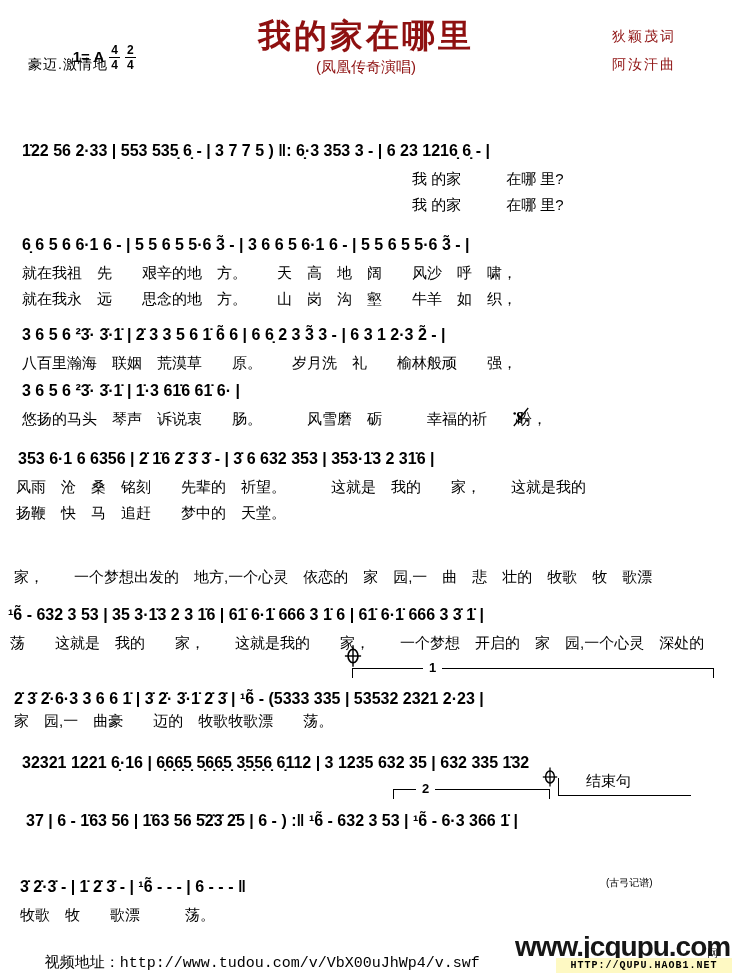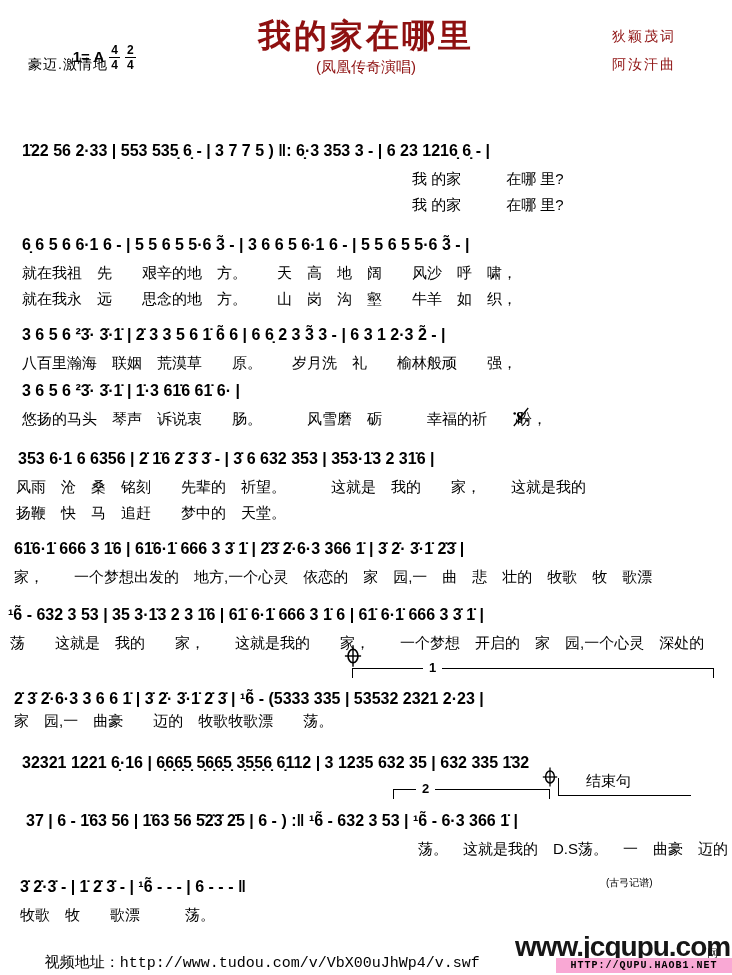--- a/index.html
+++ b/index.html
@@ -16,21 +16,21 @@
   .keysig{font-size:15px;font-weight:bold;}
   .frac{display:inline-block;vertical-align:middle;text-align:center;font-size:12px;font-weight:bold;line-height:1;margin-left:5px;}
   .frac .num{display:block;border-bottom:1.5px solid #000;padding:0 2px 1px;}
   .frac .den{display:block;padding-top:1px;}
   .volta{position:absolute;border-top:1.5px solid #000;border-left:1.5px solid #000;border-right:1.5px solid #000;height:9px;}
   .volta .vlabel{position:absolute;top:-9px;background:#fff;padding:0 6px;font-size:13px;font-weight:bold;}
   .endbracket{position:absolute;border-bottom:1.5px solid #000;border-left:1.5px solid #000;height:17px;}
   .icon-svg{position:absolute;}
   .wm-main{font-size:28px;font-weight:600;color:#161616;letter-spacing:-1px;}
   .wm-suffix{font-size:11px;color:#161616;}
-  .wm-band{position:absolute;background:#f9a8d4;display:flex;align-items:center;justify-content:center;}
+  .wm-band{position:absolute;background:#fef9c3;display:flex;align-items:center;justify-content:center;}
   .wm-sub{font-size:10px;font-weight:bold;letter-spacing:1px;font-family:"Liberation Mono","DejaVu Sans Mono",monospace;color:#000;}
   .url{font-family:"Liberation Mono","DejaVu Sans Mono",monospace;}
 </style>
 </head>
 <body>
 
 <div class="page">
 
   <div class="abs" style="left:55px;top:26px;">
     <span class="keysig">1= A</span><span class="frac"><span class="num">4</span><span class="den">4</span></span><span class="frac"><span class="num">2</span><span class="den">4</span></span>
@@ -62,21 +62,20 @@
     <text x="4" y="18" font-size="16" font-style="italic" font-weight="bold" font-family="Liberation Serif, DejaVu Serif, serif">S</text>
     <line x1="2" y1="22" x2="18" y2="2" stroke="#000" stroke-width="1.4"></line>
     <circle cx="3" cy="8" r="1.4"></circle>
       <circle cx="17" cy="16" r="1.4"></circle>
   </svg>
 
   <div class="abs notes" style="left:18px;top:450px;">353 6·1 6 6356 | 2̇ 1̇6 2̇ 3̇ 3̇ - | 3̇ 6 632 353 | 353·1̇3 2 31̇6 |</div>
   <div class="abs lyr" style="left:16px;top:478px;">风雨　沧　桑　铭刻　　先辈的　祈望。　　　这就是　我的　　家，　　这就是我的</div>
   <div class="abs lyr" style="left:16px;top:504px;">扬鞭　快　马　追赶　　梦中的　天堂。</div>
 
-  <div class="abs notes" style="left:14px;top:540px;">61̇6·1̇ 666 3 1̇6 | 61̇6·1̇ 666 3 3̇ 1̇ | 2̇3̇ 2̇·6·3 366 1̇ | 3̇ 2̇· 3̇·1̇ 2̇3̇ |</div>
   <div class="abs lyr" style="left:14px;top:568px;">家，　　一个梦想出发的　地方,一个心灵　依恋的　家　园,一　曲　悲　壮的　牧歌　牧　歌漂</div>
 
   <div class="abs notes" style="left:8px;top:606px;">¹6̃ - 632 3 53 | 35 3·1̇3 2 3 1̇6 | 61̇ 6·1̇ 666 3 1̇ 6 | 61̇ 6·1̇ 666 3 3̇ 1̇ |</div>
   <div class="abs lyr" style="left:10px;top:634px;">荡　　这就是　我的　　家，　　这就是我的　　家，　　一个梦想　开启的　家　园,一个心灵　深处的</div>
 
   <svg class="icon-svg" style="left:344px;top:644px;" width="18" height="24" viewBox="0 0 20 26">
     <ellipse cx="10" cy="13" rx="5.5" ry="7.5" fill="none" stroke="#000" stroke-width="1.8"></ellipse>
     <line x1="10" y1="1" x2="10" y2="25" stroke="#000" stroke-width="1.6"></line>
     <line x1="1" y1="13" x2="19" y2="13" stroke="#000" stroke-width="1.6"></line>
   </svg>
@@ -97,21 +96,20 @@
   </svg>
 
   <div class="volta" style="left:393px;top:789px;width:155px;">
     <span class="vlabel" style="left:22px;">2</span>
   </div>
 
   <div class="abs" style="left:586px;top:772px;font-size:15px;">结束句</div>
   <div class="endbracket" style="left:558px;top:778px;width:132px;"></div>
 
   <div class="abs notes" style="left:26px;top:812px;">37 | 6 - 1̇63 56 | 1̇63 56 5̇2̇3̇ 2̇5 | 6 - ) :‖ ¹6̃ - 632 3 53 | ¹6̃ - 6·3 366 1̇ |</div>
-  <div class="abs lyr" style="left:418px;top:840px;">荡。　这就是我的　D.S荡。　一　曲豪　迈的</div>
 
   <div class="abs notes" style="left:20px;top:878px;">3̇ 2̇·3̇ - | 1̇ 2̇ 3̇ - | ¹6̃ - - - | 6 - - - ‖</div>
   <div class="abs lyr" style="left:20px;top:906px;">牧歌　牧　　歌漂　　　荡。</div>
 
   <div class="abs" style="left:606px;top:876px;font-size:10px;">(古弓记谱)</div>
 
   <div class="abs" style="left:28px;top:936px;font-size:15px;">
     <span>视频地址：</span><span class="url">http://www.tudou.com/v/VbX00uJhWp4/v.swf</span>
   </div>
 

